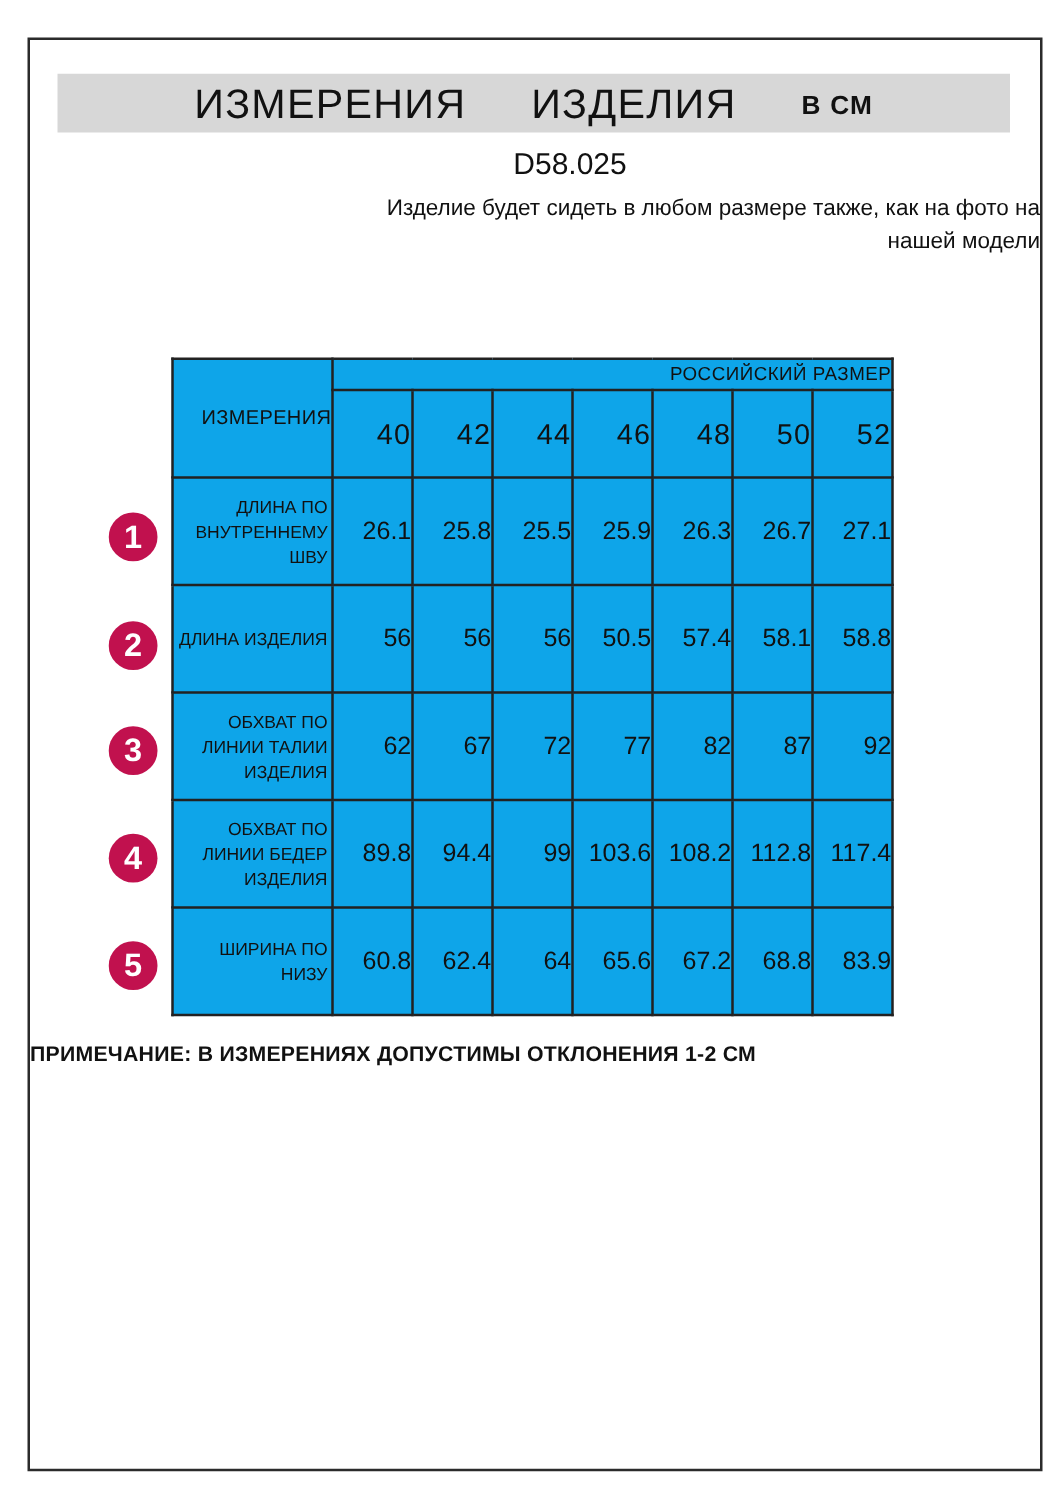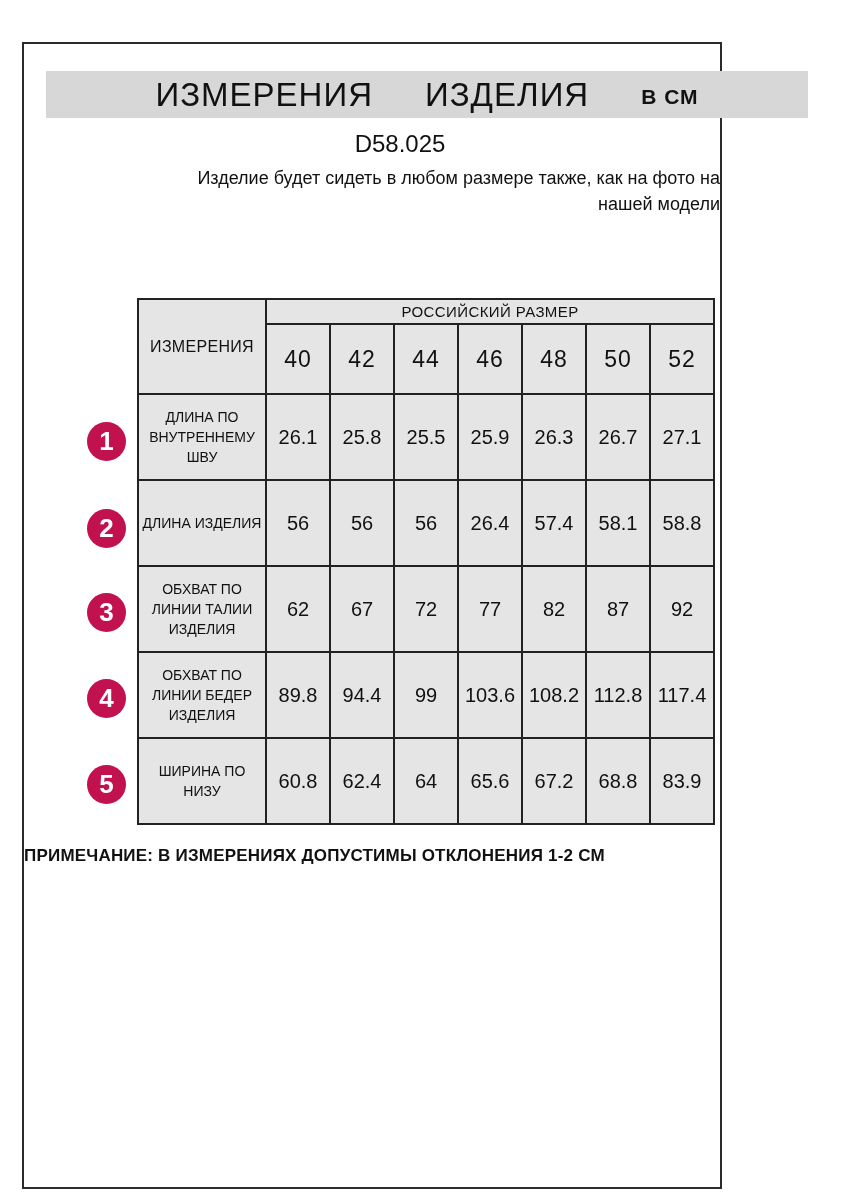--- a/index.html
+++ b/index.html
@@ -2,21 +2,21 @@
 <html><head>
 <meta charset="utf-8">
 <style>
   * { margin:0; padding:0; box-sizing:border-box; }
   html,body { background:#ffffff; }
   body {
     width:849px; height:1200px; position:relative; overflow:hidden;
     font-family:"Liberation Sans", sans-serif; color:#111;
   }
   .frame {
-    position:absolute; left:22px; top:42px; width:700px; height:1147px;
+    position:absolute; left:22px; top:30px; width:812px; height:1147px;
     border:2px solid #2b2b2b; background:#fff;
   }
   .header-bar {
     position:absolute; left:22px; top:27px; width:762px; height:47px;
     background:#d7d7d7; display:flex; align-items:center; justify-content:center;
     gap:52px;
   }
   .title-regular { font-size:33px; letter-spacing:1px; }
   .title-bold   { font-size:33px; font-weight:normal; letter-spacing:1px; }
   .title-unit   { font-size:21px; font-weight:bold; position:relative; top:2px; letter-spacing:1px; }
@@ -26,22 +26,22 @@
   }
   .fit-note {
     position:absolute; left:0; top:121px; width:100%;
     text-align:right; font-size:18px; line-height:26px; white-space:pre-line;
   }
   table.size-table {
     position:absolute; left:113px; top:254px; width:576px;
     border-collapse:collapse; table-layout:fixed;
   }
   .size-table th, .size-table td {
-    border:2px solid #222; text-align:center; vertical-align:middle;
-    font-weight:normal; background:#e5e5e5;
+    border:2px solid #222; text-align:right; vertical-align:middle;
+    font-weight:normal; background:#0ea5e9;
   }
   .corner-cell   { font-size:16px; letter-spacing:0.3px; }
   .group-cell    { height:25px; font-size:15px; letter-spacing:0.4px; }
   .size-cell     { height:70px; font-size:23px; font-weight:bold; letter-spacing:1px; }
   .label-cell    { height:86px; font-size:14px; line-height:20px; padding:0 3px; }
   .value-cell    { font-size:20px; }
   .badge {
     position:absolute; left:63px; width:39px; height:39px; border-radius:50%;
     background:#c1114e; color:#fff; font-size:26px; font-weight:bold;
     display:flex; align-items:center; justify-content:center;
@@ -102,21 +102,21 @@
         <td class="value-cell">25.9</td>
         <td class="value-cell">26.3</td>
         <td class="value-cell">26.7</td>
         <td class="value-cell">27.1</td>
       </tr>
       <tr>
         <td class="label-cell">ДЛИНА ИЗДЕЛИЯ</td>
         <td class="value-cell">56</td>
         <td class="value-cell">56</td>
         <td class="value-cell">56</td>
-        <td class="value-cell">26.4</td>
+        <td class="value-cell">50.5</td>
         <td class="value-cell">57.4</td>
         <td class="value-cell">58.1</td>
         <td class="value-cell">58.8</td>
       </tr>
       <tr>
         <td class="label-cell">ОБХВАТ ПО ЛИНИИ ТАЛИИ ИЗДЕЛИЯ</td>
         <td class="value-cell">62</td>
         <td class="value-cell">67</td>
         <td class="value-cell">72</td>
         <td class="value-cell">77</td>

